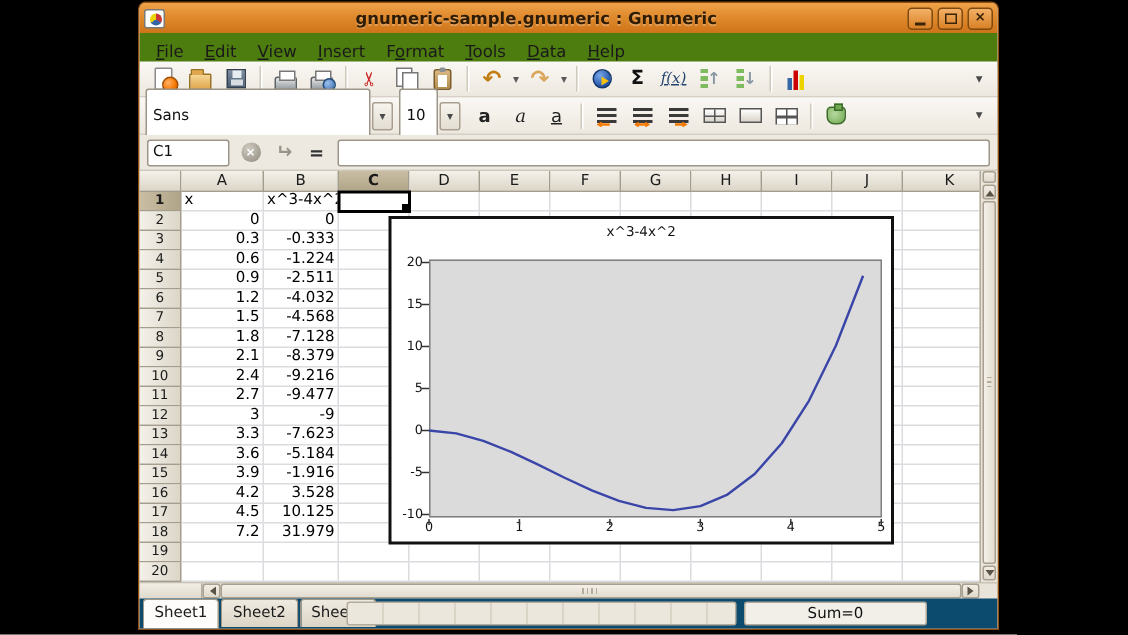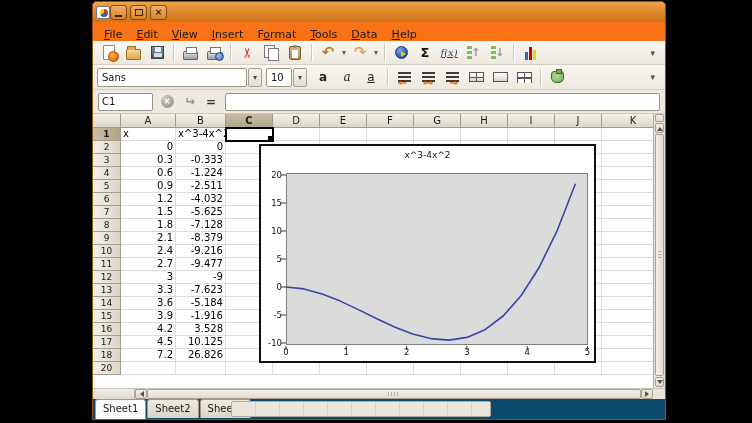--- a/index.html
+++ b/index.html
@@ -21,21 +21,21 @@
   .title-text{flex:1;text-align:center;font-size:11px;font-weight:bold;color:#2F1C05;
               text-shadow:0 1px 0 rgba(255,255,255,.25);white-space:nowrap;overflow:hidden;}
   .winbtns{display:flex;gap:3px;flex:0 0 auto;}
   .winbtn{width:17px;height:15px;border:1px solid #7E4A10;border-radius:3px;
           background:linear-gradient(#F3B066,#D98126);display:flex;align-items:center;justify-content:center;
           color:#3A2408;font-size:9px;font-weight:bold;line-height:1;}
   .glyph-min{width:7px;height:2px;background:#3A2408;margin-top:7px;}
   .glyph-max{width:8px;height:7px;border:1.5px solid #3A2408;}
 
   
-  .menubar{position:absolute;left:0;top:20px;right:0;height:19px;background:#f97316;
+  .menubar{position:absolute;left:0;top:20px;right:0;height:19px;background:#4d7c0f;
            border-bottom:1px solid #DAD5CA;display:flex;align-items:center;padding:12px 4px;}
   .menu-item{font-size:11px;color:#1a1a1a;padding:1px 7px;cursor:default;}
 
   
   .toolbar{position:absolute;left:0;right:0;background:linear-gradient(#FAF8F4,#EDE8DF);
            border-bottom:1px solid #D6D0C4;display:flex;align-items:center;padding:0 4px;}
   .tb1{top:39px;height:24px;}
   .tb2{top:63px;height:25px;}
   .tbtn{height:21px;min-width:22px;display:flex;align-items:center;justify-content:center;border-radius:2px;margin:0 1px;position:relative;}
   .tsep{width:1px;height:17px;background:#D0CABD;margin:0 4px;box-shadow:1px 0 0 #fff;}
@@ -75,21 +75,21 @@
       background:repeating-linear-gradient(180deg,#7DBB5E 0 3px,transparent 3px 5px);}
   .ic-sort .arr{position:absolute;right:0;top:0;font-size:11px;font-weight:bold;color:#8A97A5;line-height:15px;}
   .ic-chart{display:flex;align-items:flex-end;gap:1px;height:14px;}
   .ic-chart i{display:block;width:3px;}
   .ic-chart i:nth-child(1){height:8px;background:#3465A4;}
   .ic-chart i:nth-child(2){height:13px;background:#CC0000;}
   .ic-chart i:nth-child(3){height:10px;background:#EDD400;}
 
   
   .combo{height:19px;background:#fff;border:1px solid #9C9588;border-radius:2px;display:flex;align-items:center;
-         font-size:10px;color:#111;padding:0 4px;}
+         font-size:10px;color:#111;padding:17px 4px;}
   .combo.font{width:150px;}
   .combo.size{width:26px;}
   .combo-btn{width:14px;height:19px;background:linear-gradient(#F7F4EE,#E3DDD1);border:1px solid #A89F90;border-radius:2px;
          display:flex;align-items:center;justify-content:center;font-size:8px;color:#4a4a4a;margin:0 4px 0 1px;}
   .ic-bold{font-size:12px;font-weight:bold;color:#222;line-height:1;}
   .ic-italic{font-size:12px;font-style:italic;color:#222;font-family:"DejaVu Serif","Liberation Serif",serif;line-height:1;}
   .ic-under{font-size:12px;color:#222;text-decoration:underline;line-height:1;}
   .ic-align{width:13px;height:10px;background:repeating-linear-gradient(180deg,#3a3a3a 0 2px,transparent 2px 4px);position:relative;}
   .ic-align::after{content:"";position:absolute;bottom:-3px;height:4px;background:#F57900;}
   .ic-align.l::after{left:0;width:9px;clip-path:polygon(0 50%,40% 0,40% 30%,100% 30%,100% 70%,40% 70%,40% 100%);}
@@ -189,20 +189,21 @@
   .resize-grip{position:absolute;right:1px;bottom:1px;width:9px;height:9px;
             background:repeating-linear-gradient(135deg,#B5AD9C 0 1px,transparent 1px 3px);}
 </style>
 </head>
 <body>
 
 <div class="window">
 
   <div class="titlebar">
     <span class="win-icon"></span>
+    <span class="title-text">gnumeric-sample.gnumeric : Gnumeric</span>
     <span class="winbtns">
       <span class="winbtn">
           <span class="glyph-min"></span>
         </span>
       <span class="winbtn">
           <span class="glyph-max"></span>
         </span>
       <span class="winbtn">
           <span>×</span>
         </span>
@@ -441,21 +442,21 @@
           <div class="cell colN"></div>
           <div class="cell colN"></div>
           <div class="cell colN"></div>
           <div class="cell colN"></div>
           <div class="cell colN"></div>
           <div class="cell colN fill"></div>
         </div>
         <div class="grow">
           <div class="rowhdr">7</div>
           <div class="cell colA ar">1.5</div>
-          <div class="cell colB ar">-5.625</div>
+          <div class="cell colB ar">-4.568</div>
           <div class="cell colN"></div>
           <div class="cell colN"></div>
           <div class="cell colN"></div>
           <div class="cell colN"></div>
           <div class="cell colN"></div>
           <div class="cell colN"></div>
           <div class="cell colN"></div>
           <div class="cell colN"></div>
           <div class="cell colN fill"></div>
         </div>
@@ -595,21 +596,35 @@
           <div class="cell colN"></div>
           <div class="cell colN"></div>
           <div class="cell colN"></div>
           <div class="cell colN"></div>
           <div class="cell colN"></div>
           <div class="cell colN fill"></div>
         </div>
         <div class="grow">
           <div class="rowhdr">18</div>
           <div class="cell colA ar">7.2</div>
-          <div class="cell colB ar">26.826</div>
+          <div class="cell colB ar">31.979</div>
+          <div class="cell colN"></div>
+          <div class="cell colN"></div>
+          <div class="cell colN"></div>
+          <div class="cell colN"></div>
+          <div class="cell colN"></div>
+          <div class="cell colN"></div>
+          <div class="cell colN"></div>
+          <div class="cell colN"></div>
+          <div class="cell colN fill"></div>
+        </div>
+        <div class="grow">
+          <div class="rowhdr">19</div>
+          <div class="cell colA ar"></div>
+          <div class="cell colB ar"></div>
           <div class="cell colN"></div>
           <div class="cell colN"></div>
           <div class="cell colN"></div>
           <div class="cell colN"></div>
           <div class="cell colN"></div>
           <div class="cell colN"></div>
           <div class="cell colN"></div>
           <div class="cell colN"></div>
           <div class="cell colN fill"></div>
         </div>
@@ -689,16 +704,17 @@
     <div class="hpad"></div>
   </div>
 
   <div class="bottombar">
     <div class="sheet-tabs">
         <div class="sheettab active">Sheet1</div>
         <div class="sheettab">Sheet2</div>
         <div class="sheettab">Sheet3</div>
       </div>
     <div class="tab-panel"></div>
+    <div class="sumbox">Sum=0</div>
     <div class="resize-grip"></div>
   </div>
 
 </div>
 
 </body></html>

